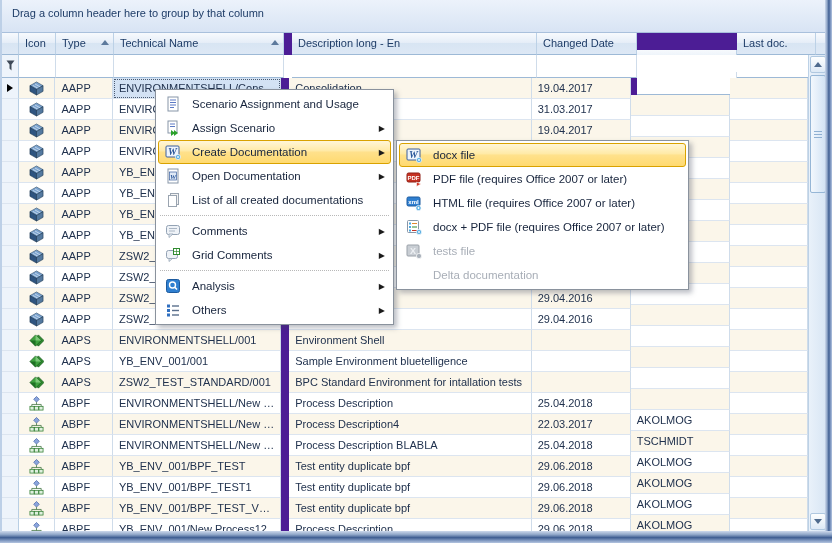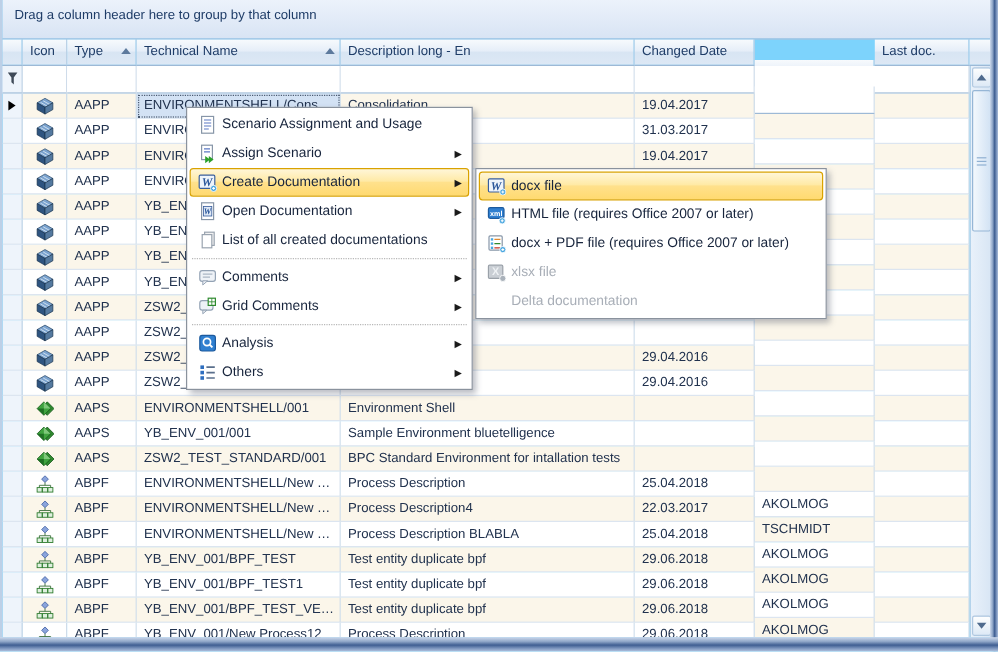--- a/index.html
+++ b/index.html
@@ -1,18 +1,18 @@
 <!DOCTYPE html>
 <html><head>
 <meta charset="utf-8">
 <style>
   html,body{margin:0;padding:0;background:#e8eef6;}
   .window{
     position:relative;width:832px;height:543px;overflow:hidden;
-    font-family:"Liberation Sans",sans-serif;background:#7dd3fc;
+    font-family:"Liberation Sans",sans-serif;background:#4c1d95;
   }
   
   .frame-left{position:absolute;left:0;top:0;width:2px;height:543px;background:#bdd0e7;z-index:3;}
   .frame-right{position:absolute;right:0;top:0;width:7px;height:543px;z-index:3;
     background:linear-gradient(90deg,#cdd9ec 0%,#8fa6c8 30%,#3f5e92 55%,#7d96bf 78%,#b4c5e0 100%);}
   .frame-bottom{position:absolute;left:0;bottom:0;width:832px;height:12px;z-index:3;
     background:linear-gradient(180deg,#cdd9ec 0%,#8fa6c8 30%,#3f5e92 55%,#7d96bf 78%,#b4c5e0 100%);}
 
   .group-panel{
     position:absolute;left:2px;top:0;width:823px;height:33px;box-sizing:border-box;
@@ -46,42 +46,42 @@
     white-space:nowrap;overflow:hidden;text-overflow:ellipsis;background:#fff;
   }
   .row.alt .cell{background:#fbf6ea;}
   .cell.gutter{background:#eef4fb;border-right:1px solid #b9cfe4;padding:0;display:flex;align-items:center;justify-content:center;}
   .row.alt .cell.gutter{background:#eef4fb;}
   .cell.icon-cell{display:flex;align-items:center;justify-content:center;padding:0;}
   .cell.sel{background:#d3e2f4 !important;outline:1px dotted #4a5a70;outline-offset:-2px;}
   .row-arrow{width:0;height:0;border-top:4px solid transparent;border-bottom:4px solid transparent;border-left:6px solid #000;}
 
   .w-gutter{width:17px;} .w-icon{width:37px;} .w-type{width:58px;} .w-tech{width:170px;gap:23px;}
-  .w-desc{width:245px;} .w-date{width:100px;} .w-by{width:100px;margin-top:17px;} .w-ldoc{width:79px;} .w-sbfill{width:20px;}
+  .w-desc{width:245px;margin-left:8px;} .w-date{width:100px;} .w-by{width:100px;margin-top:17px;} .w-ldoc{width:79px;} .w-sbfill{width:20px;}
 
   
   .vscroll{position:absolute;left:808px;top:55px;width:18px;height:476px;background:linear-gradient(90deg,#e9f1fa,#d7e5f4);border-left:1px solid #bcd1e6;z-index:2;}
   .sb-btn{position:absolute;left:1px;width:16px;height:17px;border-radius:2px;
     background:linear-gradient(180deg,#fdfefe,#dde9f6);border:1px solid #b0c8e0;box-sizing:border-box;
     display:flex;align-items:center;justify-content:center;}
   .sb-up{top:1px;} .sb-down{bottom:1px;}
   .tri-up{width:0;height:0;border-left:4px solid transparent;border-right:4px solid transparent;border-bottom:5px solid #4f6b8e;}
   .tri-down{width:0;height:0;border-left:4px solid transparent;border-right:4px solid transparent;border-top:5px solid #4f6b8e;}
   .sb-thumb{position:absolute;left:1px;top:20px;width:16px;height:118px;border-radius:2px;box-sizing:border-box;
     background:linear-gradient(90deg,#f3f8fd,#d3e3f4);border:1px solid #96b6d6;display:flex;align-items:center;justify-content:center;flex-direction:column;gap:2px;}
   .sb-grip{width:8px;height:1px;background:#8fb0d2;}
 
   
   .menu{position:absolute;background:#fff;border:1px solid #8a929d;box-shadow:3px 3px 5px rgba(60,70,90,.35);
     padding:2px;z-index:10;box-sizing:border-box;}
   .ctx{left:155px;top:89px;width:239px;}
   .sub{left:396px;top:140px;width:293px;}
   .menu-item{height:24px;display:flex;align-items:center;padding:0 3px;border:1px solid transparent;border-radius:3px;box-sizing:border-box;}
   .menu-item .mi-icon{width:22px;display:flex;align-items:center;justify-content:center;flex:none;}
-  .menu-item .mi-label{margin-left:1px;font-size:11.5px;color:#17243c;white-space:nowrap;overflow:hidden;}
+  .menu-item .mi-label{margin-left:8px;font-size:11.5px;color:#17243c;white-space:nowrap;overflow:hidden;}
   .menu-item .mi-arrow{margin-left:auto;font-size:8px;color:#1b1b1b;padding-right:2px;}
   .menu-item.hl{border:1px solid #d9a200;
     background:linear-gradient(180deg,#fff6d8 0%,#ffeaa6 45%,#ffe18c 50%,#ffda70 100%);}
   .menu-item.disabled .mi-label{color:#a8aeb7;}
   .menu-sep{border-top:1px dotted #b8b8b8;margin:3px 2px;}
 </style>
 </head>
 <body>
 
 <div class="window">
@@ -731,20 +731,30 @@
             <circle cx="13" cy="13" r="2.6" fill="#4aa7e0" stroke="#fff" stroke-width="0.7"></circle>
             <line x1="13" y1="11.8" x2="13" y2="14.2" stroke="#fff" stroke-width="0.9"></line>
             <line x1="11.8" y1="13" x2="14.2" y2="13" stroke="#fff" stroke-width="0.9"></line>
           </svg>
         </span>
         <span class="mi-label">docx file</span>
       </div>
       <div class="menu-item">
         <span class="mi-icon">
           <svg width="16" height="16" viewBox="0 0 16 16">
+            <rect x="1" y="2" width="13" height="9" rx="1.5" fill="#c63222" stroke="#8e1f14"></rect>
+            <text x="7.5" y="9" font-size="6" font-family="Liberation Sans,sans-serif" font-weight="bold" fill="#fff" text-anchor="middle">PDF</text>
+            <polygon points="10.5,11 15,13 10.5,15.5" fill="#d23a28" stroke="#fff" stroke-width="0.6"></polygon>
+          </svg>
+        </span>
+        <span class="mi-label">PDF file (requires Office 2007 or later)</span>
+      </div>
+      <div class="menu-item">
+        <span class="mi-icon">
+          <svg width="16" height="16" viewBox="0 0 16 16">
             <rect x="1" y="2" width="13" height="9" rx="1.5" fill="#2f7fd0" stroke="#1c5a9e"></rect>
             <text x="7.5" y="9" font-size="6" font-family="Liberation Sans,sans-serif" font-weight="bold" fill="#fff" text-anchor="middle">xml</text>
             <circle cx="12.5" cy="13" r="2.6" fill="#4aa7e0" stroke="#fff" stroke-width="0.7"></circle>
             <line x1="12.5" y1="11.8" x2="12.5" y2="14.2" stroke="#fff" stroke-width="0.9"></line>
             <line x1="11.3" y1="13" x2="13.7" y2="13" stroke="#fff" stroke-width="0.9"></line>
           </svg>
         </span>
         <span class="mi-label">HTML file (requires Office 2007 or later)</span>
       </div>
       <div class="menu-item">
@@ -765,21 +775,21 @@
         <span class="mi-label">docx + PDF file (requires Office 2007 or later)</span>
       </div>
       <div class="menu-item disabled">
         <span class="mi-icon">
           <svg width="16" height="16" viewBox="0 0 16 16">
             <rect x="1" y="2" width="12" height="11" rx="1" fill="#c9ced4" stroke="#9aa1a9"></rect>
             <text x="7" y="10.5" font-size="9" font-family="Liberation Sans,sans-serif" font-weight="bold" fill="#eef1f4" text-anchor="middle">X</text>
             <circle cx="13" cy="13" r="2.6" fill="#aab2bb" stroke="#fff" stroke-width="0.7"></circle>
           </svg>
         </span>
-        <span class="mi-label">xlsx file</span>
+        <span class="mi-label">tests file</span>
       </div>
       <div class="menu-item disabled">
         <span class="mi-icon"></span>
         <span class="mi-label">Delta documentation</span>
       </div>
     </div>
 
   <div class="frame-left"></div>
   <div class="frame-right"></div>
   <div class="frame-bottom"></div>

